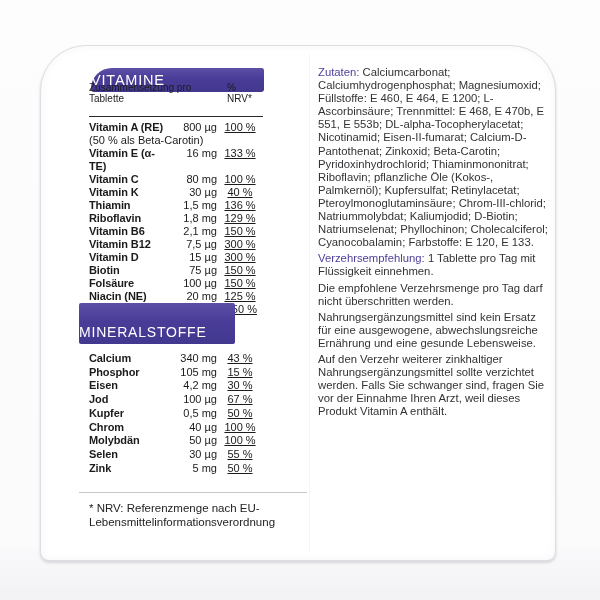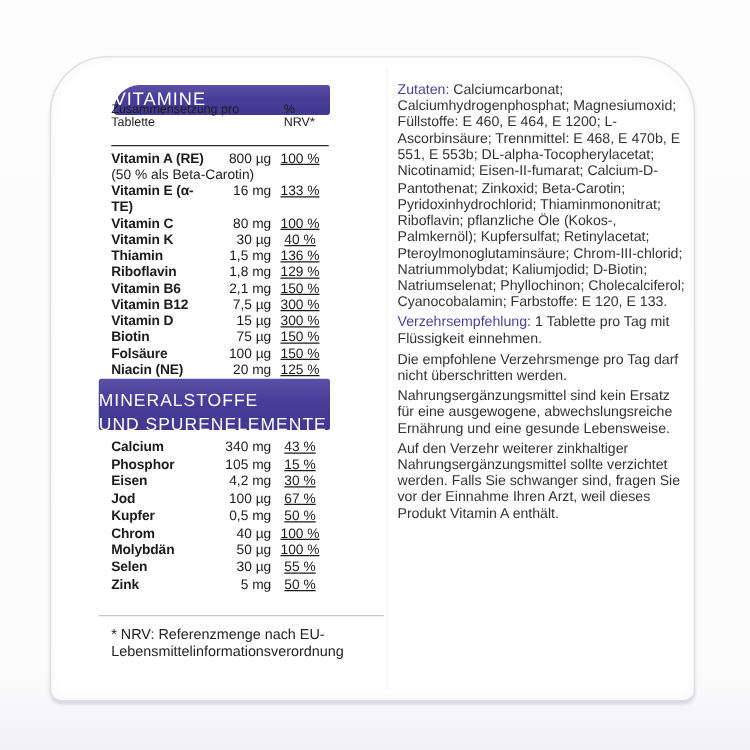--- a/index.html
+++ b/index.html
@@ -41,24 +41,24 @@
     border-radius:26px 3px 3px 4px;
     font-size:14.5px;line-height:24px;
   }
   .band-vitamine::before{
     content:"";position:absolute;z-index:-1;
     left:-6px;top:-5px;width:128px;height:24px;
     background:var(--accent-light);
     border-radius:60% 100% 0 0 / 100% 150% 0 0;
   }
   .band-minerals{
-    left:38px;top:257px;width:185px;height:41px;
+    left:38px;top:257px;width:156px;height:41px;
     border-radius:2px;
     font-size:14px;line-height:18.5px;
-    padding-top:8px;
+    padding-top:20px;
   }
   .band-minerals span{display:block;}
   
   .thead{
     position:absolute;left:48px;top:52px;width:174px;height:19px;
     display:flex;justify-content:space-between;align-items:flex-end;
     font-size:10px;color:#1d1d1f;
     border-bottom:1.5px solid var(--rule);
     padding-bottom:12px;
   }

